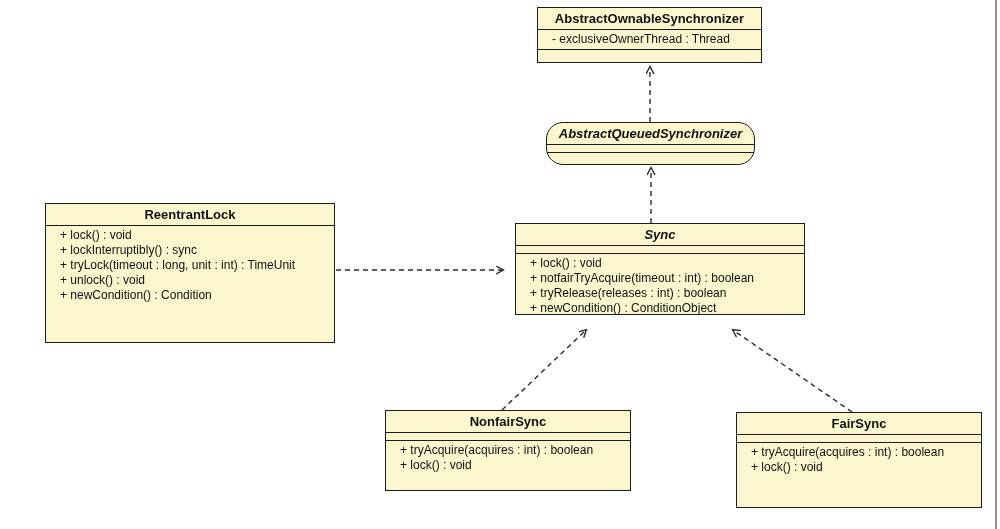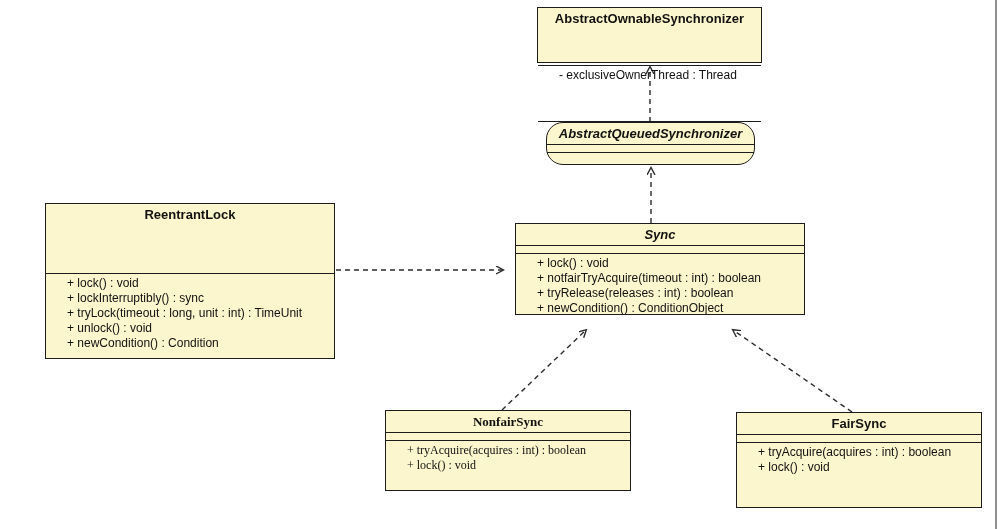--- a/index.html
+++ b/index.html
@@ -42,21 +42,21 @@
     flex: 1 1 auto;
     border-top: 1px solid #1c1c1c;
     min-height: 7px;
     padding: 2px 0 2px 0;
     overflow: hidden;
   }
   .cls-methods:empty { padding: 0; }
   .member {
     font-size: 12px;
     line-height: 15px;
-    padding: 0 6px 0 21px;
+    padding: 0 6px 0 14px;
     white-space: nowrap;
   }
   #arrow-layer {
     position: absolute; left: 0; top: 0;
     width: 1000px; height: 529px;
     pointer-events: none;
   }
   .page-edge {
     position: absolute;
     top: 0; right: 3px;
@@ -75,35 +75,35 @@
         <path d="M0,0 L7.5,4 L0,8" fill="none" stroke="#2b2b2b" stroke-width="1.4"></path>
       </marker>
     </defs>
     <line x1="650" y1="122" x2="650" y2="67" stroke="#2b2b2b" stroke-width="1.4" stroke-dasharray="5 4" marker-end="url(#openArrow)"></line>
     <line x1="651" y1="223" x2="651" y2="168" stroke="#2b2b2b" stroke-width="1.4" stroke-dasharray="5 4" marker-end="url(#openArrow)"></line>
     <line x1="336" y1="270" x2="503" y2="270" stroke="#2b2b2b" stroke-width="1.4" stroke-dasharray="5 4" marker-end="url(#openArrow)"></line>
     <line x1="502" y1="410" x2="586" y2="330" stroke="#2b2b2b" stroke-width="1.4" stroke-dasharray="5 4" marker-end="url(#openArrow)"></line>
     <line x1="852" y1="412" x2="733" y2="330" stroke="#2b2b2b" stroke-width="1.4" stroke-dasharray="5 4" marker-end="url(#openArrow)"></line>
   </svg>
 
-  <div class="uml-class" style="left:537px; top:7px; width:225px; height:56px;gap:36px;">
+  <div class="uml-class" style="left:537px; top:7px; width:225px; height:56px;">
     <div class="cls-title">AbstractOwnableSynchronizer</div>
     <div class="cls-attrs">
         <div class="member">- exclusiveOwnerThread : Thread</div>
       </div>
     <div class="cls-methods"></div>
   </div>
 
   <div class="uml-class italic-title" style="left:546px; top:122px; width:209px; height:43px;border-radius:17px;">
     <div class="cls-title">AbstractQueuedSynchronizer</div>
     <div class="cls-attrs"></div>
     <div class="cls-methods"></div>
   </div>
 
-  <div class="uml-class" style="left:45px; top:203px; width:290px; height:156px;gap:48px;">
+  <div class="uml-class" style="left:45px; top:203px; width:290px; height:140px;">
     <div class="cls-title">ReentrantLock</div>
     <div class="cls-methods">
         <div class="member">+ lock() : void</div>
         <div class="member">+ lockInterruptibly() : sync</div>
         <div class="member">+ tryLock(timeout : long, unit : int) : TimeUnit</div>
         <div class="member">+ unlock() : void</div>
         <div class="member">+ newCondition() : Condition</div>
       </div>
   </div>
 
@@ -111,21 +111,21 @@
     <div class="cls-title">Sync</div>
     <div class="cls-attrs"></div>
     <div class="cls-methods">
         <div class="member">+ lock() : void</div>
         <div class="member">+ notfairTryAcquire(timeout : int) : boolean</div>
         <div class="member">+ tryRelease(releases : int) : boolean</div>
         <div class="member">+ newCondition() : ConditionObject</div>
       </div>
   </div>
 
-  <div class="uml-class" style="left:385px; top:410px; width:246px; height:81px;font-family:Liberation Serif, serif;">
+  <div class="uml-class" style="left:385px; top:410px; width:246px; height:81px;">
     <div class="cls-title">NonfairSync</div>
     <div class="cls-attrs"></div>
     <div class="cls-methods">
         <div class="member">+ tryAcquire(acquires : int) : boolean</div>
         <div class="member">+ lock() : void</div>
       </div>
   </div>
 
   <div class="uml-class" style="left:736px; top:412px; width:246px; height:96px;">
     <div class="cls-title">FairSync</div>

